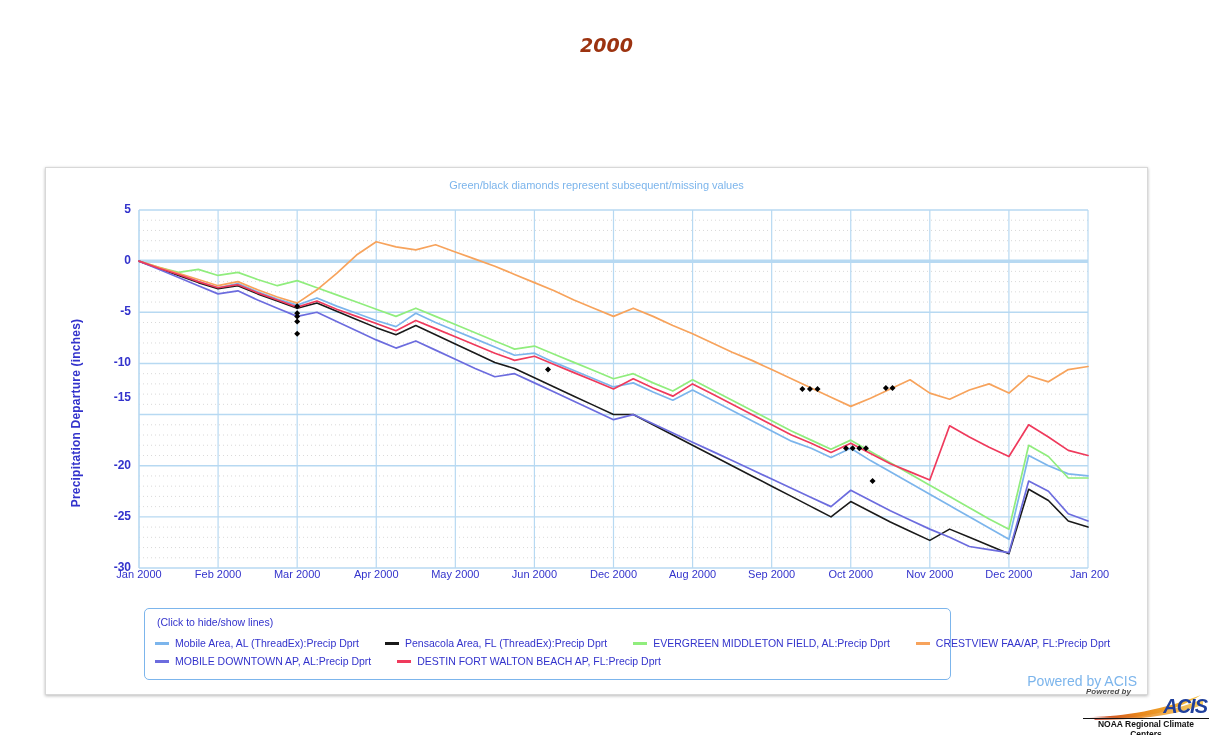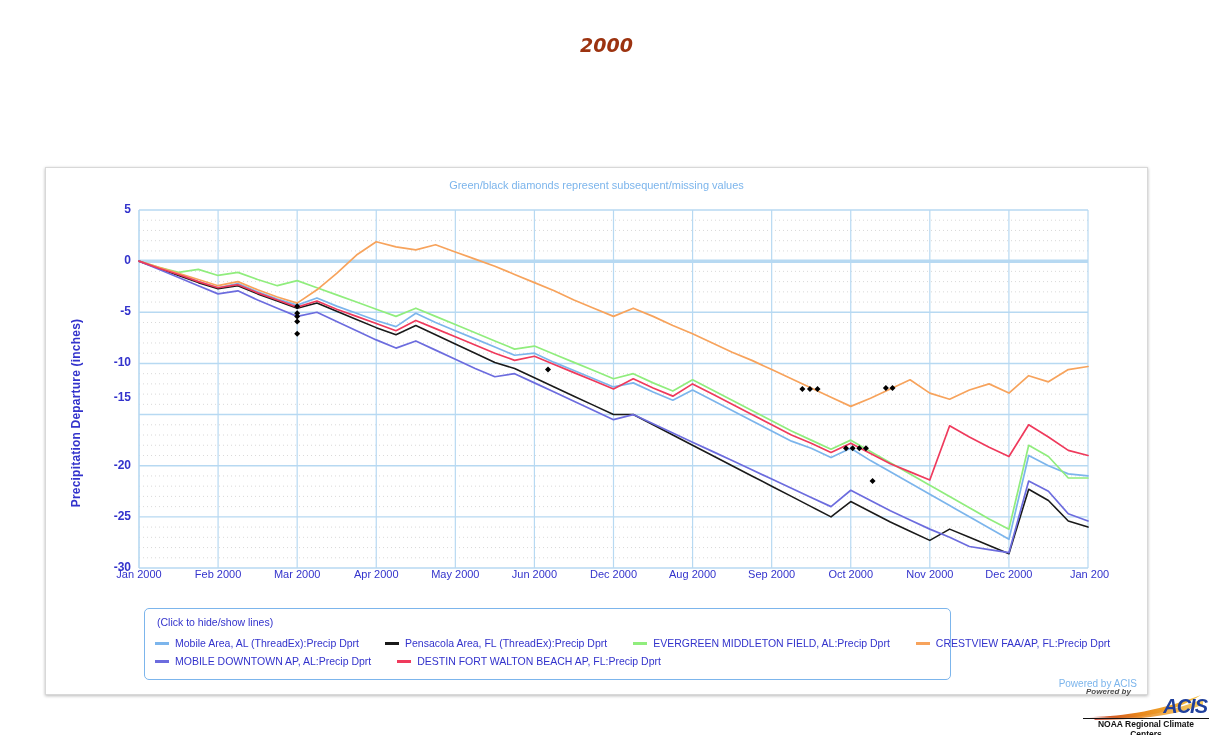--- a/index.html
+++ b/index.html
@@ -51,21 +51,21 @@
     box-sizing:border-box;padding:7px 10px 0 10px;
   }
   #legend-hint{
     color:#3333cc;font-size:10.5px;margin:0 0 9px 2px;
   }
   .legend-row{display:flex;align-items:center;margin-bottom:6px;gap:6px;}
   .legend-item{display:flex;align-items:center;margin-right:20px;white-space:nowrap;}
   .legend-swatch{width:14px;height:3px;margin-right:6px;display:inline-block;}
   .legend-label{color:#3333cc;font-size:10.5px;}
   #powered-by-acis{
-    position:absolute;right:10px;bottom:5px;color:#7cb5ec;font-size:10px;
+    position:absolute;right:10px;bottom:5px;color:#7cb5ec;font-size:14px;
   }
   
   #acis-logo{position:absolute;left:1083px;top:687px;width:126px;height:44px;}
   #acis-poweredby{
     position:absolute;left:3px;top:0px;font-size:8px;font-style:italic;
     font-weight:bold;color:#4a4a4a;font-family:"Liberation Sans", sans-serif;
   }
   #acis-word{
     position:absolute;right:2px;top:8px;font-size:20px;font-weight:bold;
     font-style:italic;color:#1f3f9c;letter-spacing:-1px;

